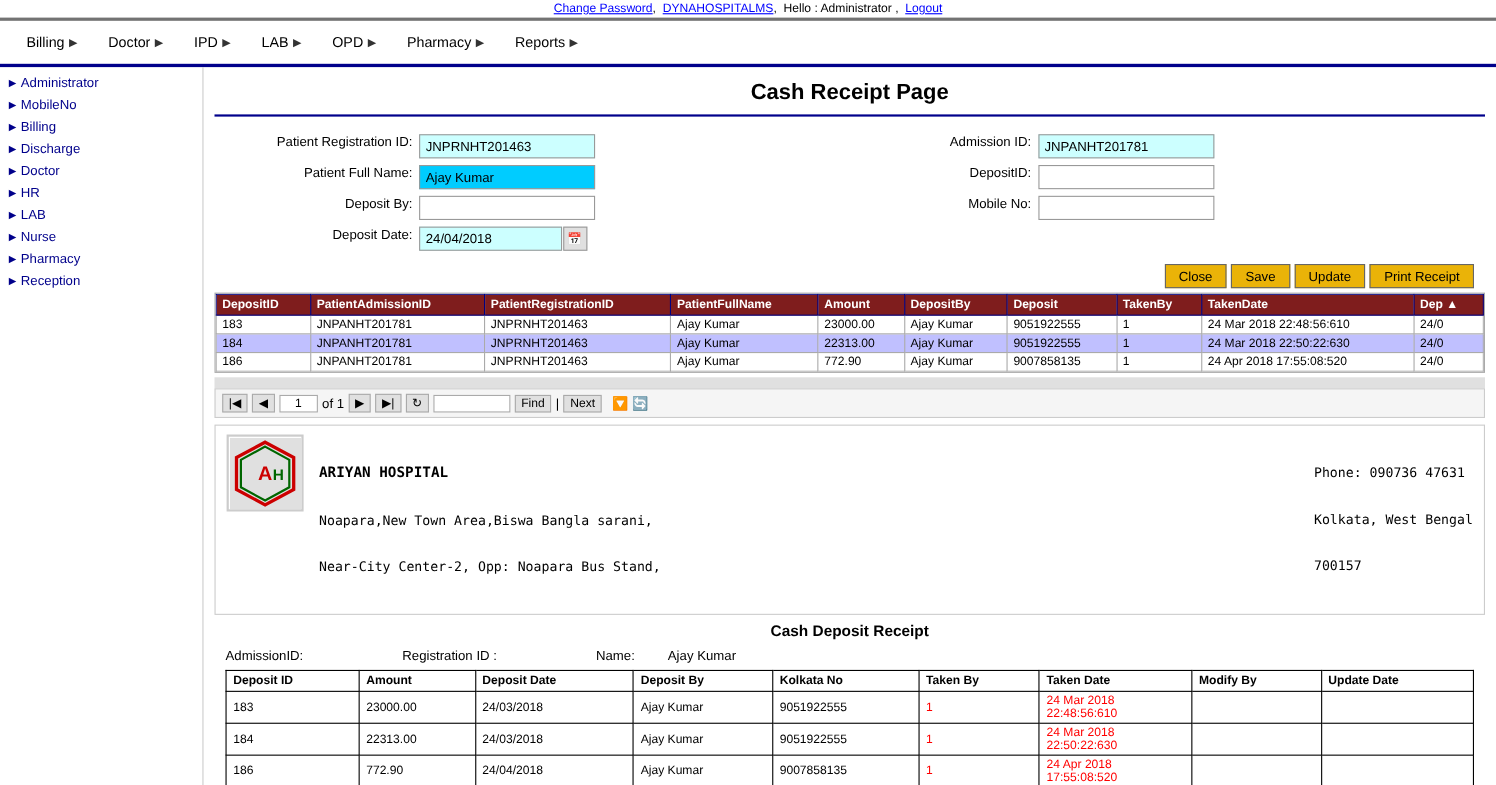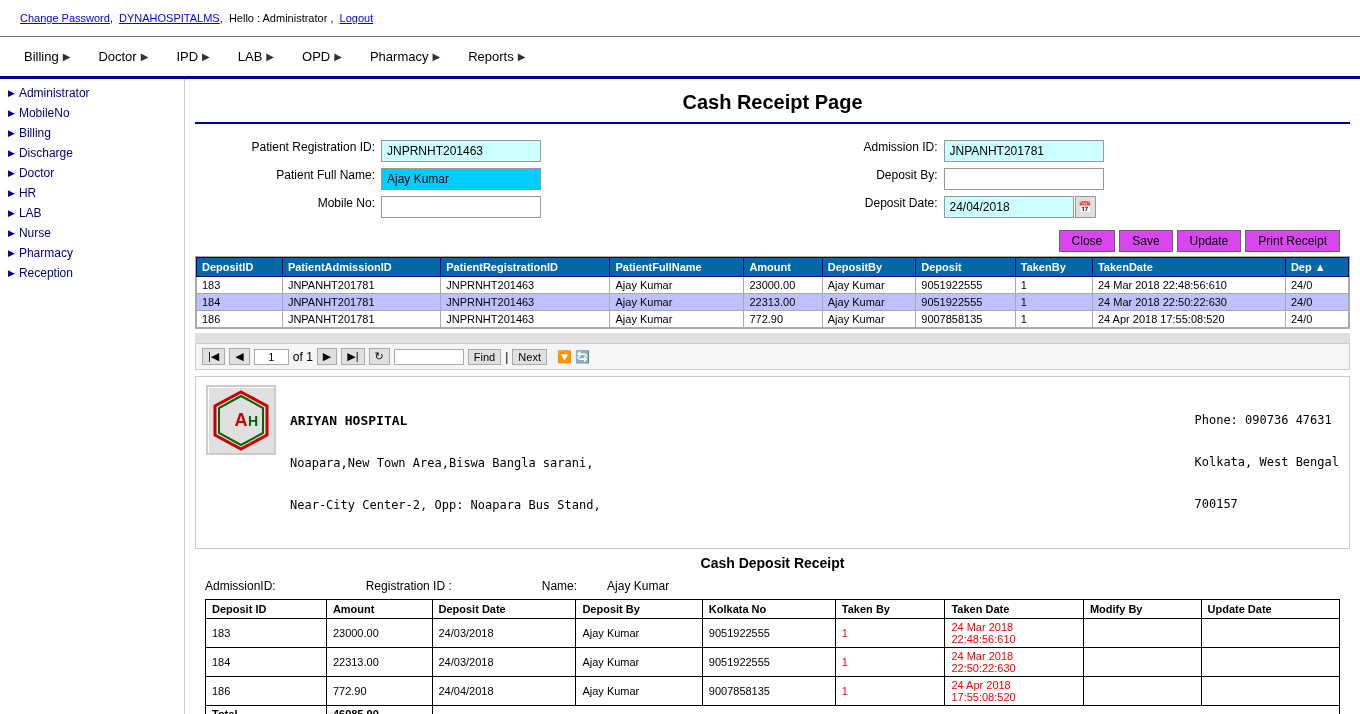--- a/index.html
+++ b/index.html
@@ -1,19 +1,19 @@
 <!DOCTYPE html>
 <html><head>
   <meta charset="utf-8">
   <style>
     * { margin: 0; padding: 0; box-sizing: border-box; }
     body { font-family: Arial, sans-serif; font-size: 12px; background: #fff; width: 1360px; min-height: 714px; overflow-x: hidden; }
 
     
-    #top-bar { text-align: left; padding: 12px 20px; font-size: 11px; border-bottom: 1px solid #737373; }
+    #top-bar { text-align: center; padding: 2px 20px; font-size: 11px; border-bottom: 3px solid #737373; }
     #top-bar a { color: blue; text-decoration: underline; cursor: pointer; }
 
     
     #nav-menu { display: flex; align-items: center; background: #fff; border-bottom: 3px solid #00008B; padding: 6px 10px; gap: 0; }
     .nav-item { display: flex; align-items: center; gap: 4px; padding: 6px 14px; font-size: 13px; cursor: pointer; color: #000; }
     .nav-arrow { font-size: 10px; color: #333; }
 
     
     #layout { display: flex; width: 100%; }
 
@@ -36,25 +36,25 @@
     .form-input.highlight { background: #ccffff; }
     .form-input.blue-bg { background: #00ccff; color: #000; }
 
     
     .date-wrapper { display: flex; align-items: center; }
     .date-wrapper .form-input { background: #ccffff; }
     .cal-btn { border: 1px solid #999; background: #e0e0e0; padding: 1px 3px; cursor: pointer; font-size: 11px; margin-left: 1px; height: 22px; }
 
     
     #btn-row { display: flex; justify-content: flex-end; gap: 4px; padding: 6px 10px 4px 0; }
-    .action-btn { border: 1px solid #666; background: #d946ef; padding: 3px 12px; font-size: 12px; cursor: pointer; }
+    .action-btn { border: 1px solid #666; background: #eab308; padding: 3px 12px; font-size: 12px; cursor: pointer; }
 
     
     #data-table { width: 100%; border-collapse: collapse; font-size: 11px; }
-    #data-table th { background: #0369a1; color: #fff; border: 1px solid #000080; padding: 3px 5px; text-align: left; font-size: 11px; }
+    #data-table th { background: #7f1d1d; color: #fff; border: 1px solid #000080; padding: 3px 5px; text-align: left; font-size: 11px; }
     #data-table td { border: 1px solid #aaa; padding: 2px 5px; }
     #data-table tr:nth-child(even) td { background: #f0f0ff; }
     #data-table tr:nth-child(odd) td { background: #fff; }
     #data-table tr.selected td { background: #c0c0ff; }
 
     
     .table-wrapper { overflow-x: hidden; border: 1px solid #aaa; margin: 0 0 4px 0; }
 
     
     #pagination { display: flex; align-items: center; gap: 4px; padding: 4px 6px; border: 1px solid #ccc; background: #f5f5f5; }
@@ -191,20 +191,24 @@
       <div class="form-row">
         <label class="form-label">Admission ID:</label>
         <input class="form-input highlight" type="text" value="JNPANHT201781" style="width: 160px;">
       </div>
 
       <div class="form-row">
         <label class="form-label">Patient Full Name:</label>
         <input class="form-input blue-bg" type="text" value="Ajay Kumar" style="width: 160px;">
       </div>
 
+      <div class="form-row">
+        <label class="form-label">DepositID:</label>
+        <input class="form-input" type="text" value="" style="width: 160px;">
+      </div>
 
 
       <div class="form-row">
         <label class="form-label">Deposit By:</label>
         <input class="form-input" type="text" value="" style="width: 160px;">
       </div>
 
       <div class="form-row">
         <label class="form-label">Mobile No:</label>
         <input class="form-input" type="text" value="" style="width: 160px;">

